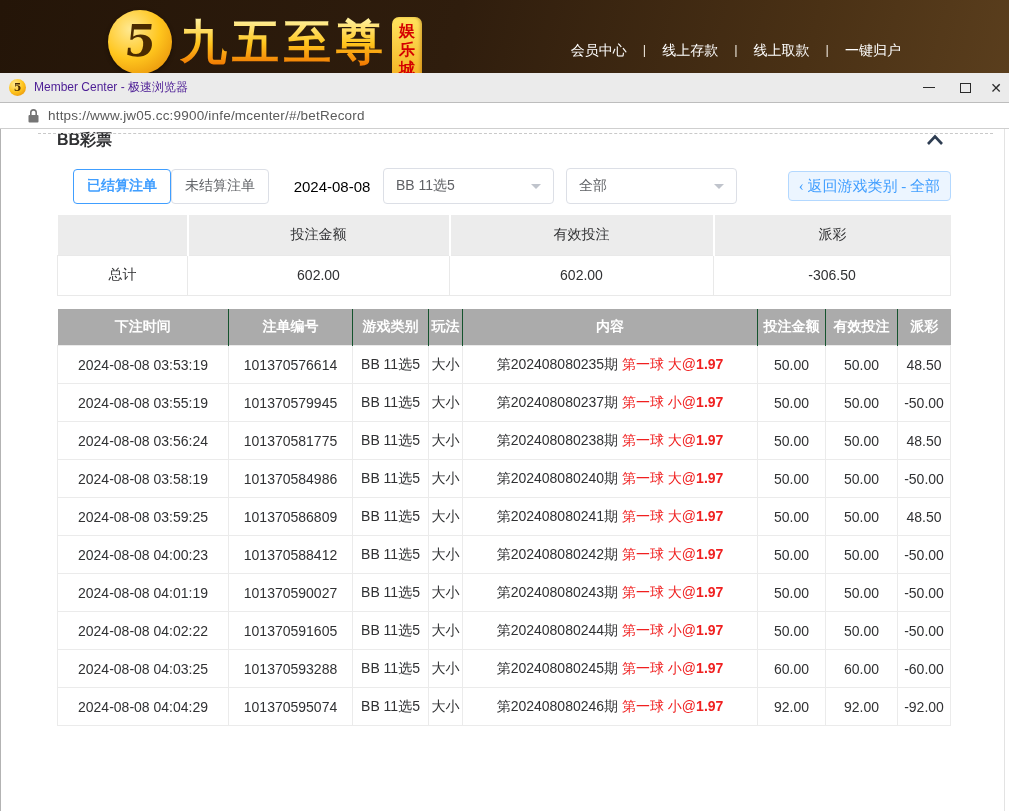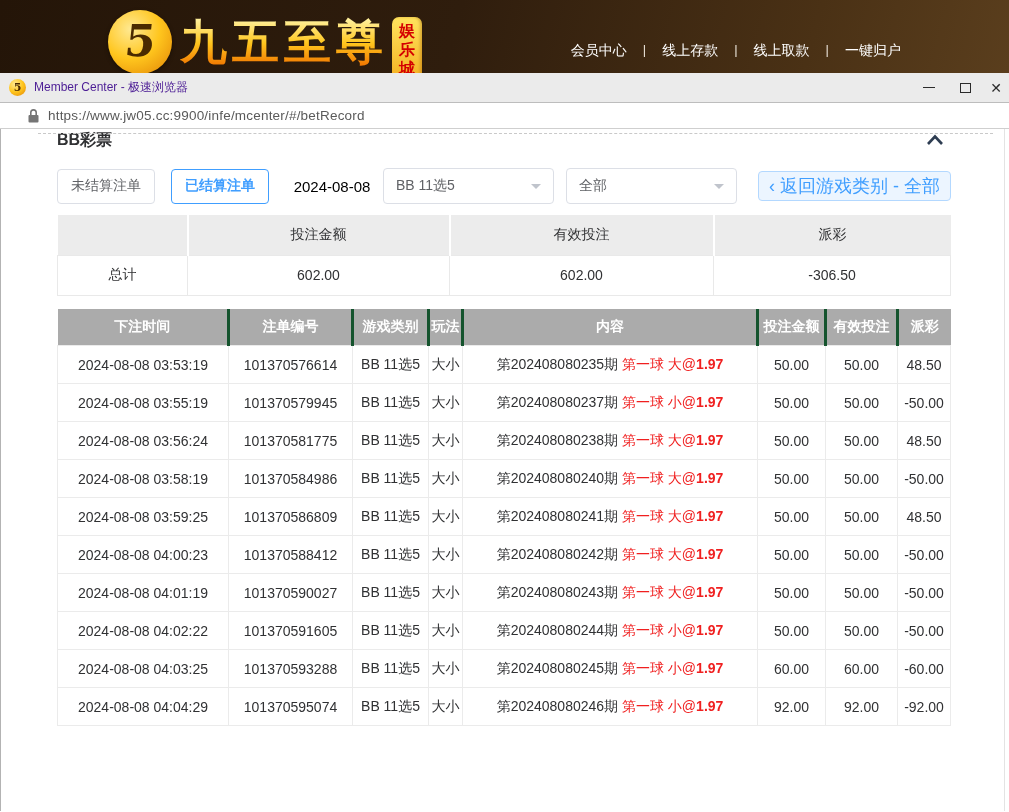--- a/index.html
+++ b/index.html
@@ -114,42 +114,42 @@
     display: flex; align-items: center; justify-content: space-between;
     padding: 0 12px; font-size: 14px; color: #606266; cursor: pointer;
   }
   .caret-down {
     width: 0; height: 0; border-left: 5px solid transparent; border-right: 5px solid transparent;
     border-top: 5px solid #c0c4cc; display: block;
   }
   .btn-back {
     margin-left: auto; height: 30px; padding: 0 10px;
     background: #ecf5ff; border: 1px solid #b3d8ff; border-radius: 4px;
-    color: #409eff; font-size: 18px; cursor: pointer; font-family: Liberation Sans, sans-serif; white-space: nowrap;
+    color: #409eff; font-size: 15px; cursor: pointer; font-family: Liberation Serif, serif; white-space: nowrap;
   }
 
   
   .summary-table { margin-top: 11px; width: 893px; border-collapse: collapse; table-layout: fixed; }
   .summary-table th {
     height: 40px; background: #ececec; font-weight: normal;
     font-size: 14px; color: #303133; text-align: center;
     border-right: 2px solid #fff;
   }
   .summary-table th:last-child { border-right: none; }
   .summary-table td {
     height: 40px; background: #fff; font-size: 14px; color: #303133;
     text-align: center; border: 1px solid #e9e9e9;
   }
   .summary-neg { color: #f56c6c; }
 
   
   .bet-table { margin-top: 13px; width: 893px; border-collapse: collapse; table-layout: fixed; }
   .bet-table th {
     height: 37px; background: #ababab; color: #fff; font-weight: bold;
-    font-size: 14px; text-align: center; border-right: 3px solid #14532d;
+    font-size: 14px; text-align: center; border-right: 1px solid #14532d;
   }
   .bet-table th:last-child { border-right: none; }
   .bet-table td {
     height: 38px; background: #fff; font-size: 14px; color: #303133;
     text-align: center; border: 1px solid #ebebeb; padding: 0 2px;
     white-space: nowrap; overflow: hidden;
   }
   .content-pick { color: #f02020; }
   .content-odds { color: #f02020; font-weight: bold; }
   .payout-neg { color: #f75353; }
@@ -213,22 +213,22 @@
     <div class="panel-head">
       <span class="panel-title">BB彩票</span>
       <span class="collapse-btn">
         <svg width="20" height="12" viewBox="0 0 20 12">
           <polyline points="3,10 10,2.5 17,10" fill="none" stroke="#2e3d52" stroke-width="2.6"></polyline>
         </svg>
       </span>
     </div>
 
     <div class="filter-row">
+      <button class="btn-plain active">已结算注单</button>
       <button class="btn-plain">未结算注单</button>
-      <button class="btn-plain active">已结算注单</button>
       <div class="filter-date">2024-08-08</div>
       <div class="el-select">
         <span>BB 11选5</span>
         <span class="caret-down"></span>
       </div>
       <div class="el-select">
         <span>全部</span>
         <span class="caret-down"></span>
       </div>
       <button class="btn-back">‹ 返回游戏类别 - 全部</button>

